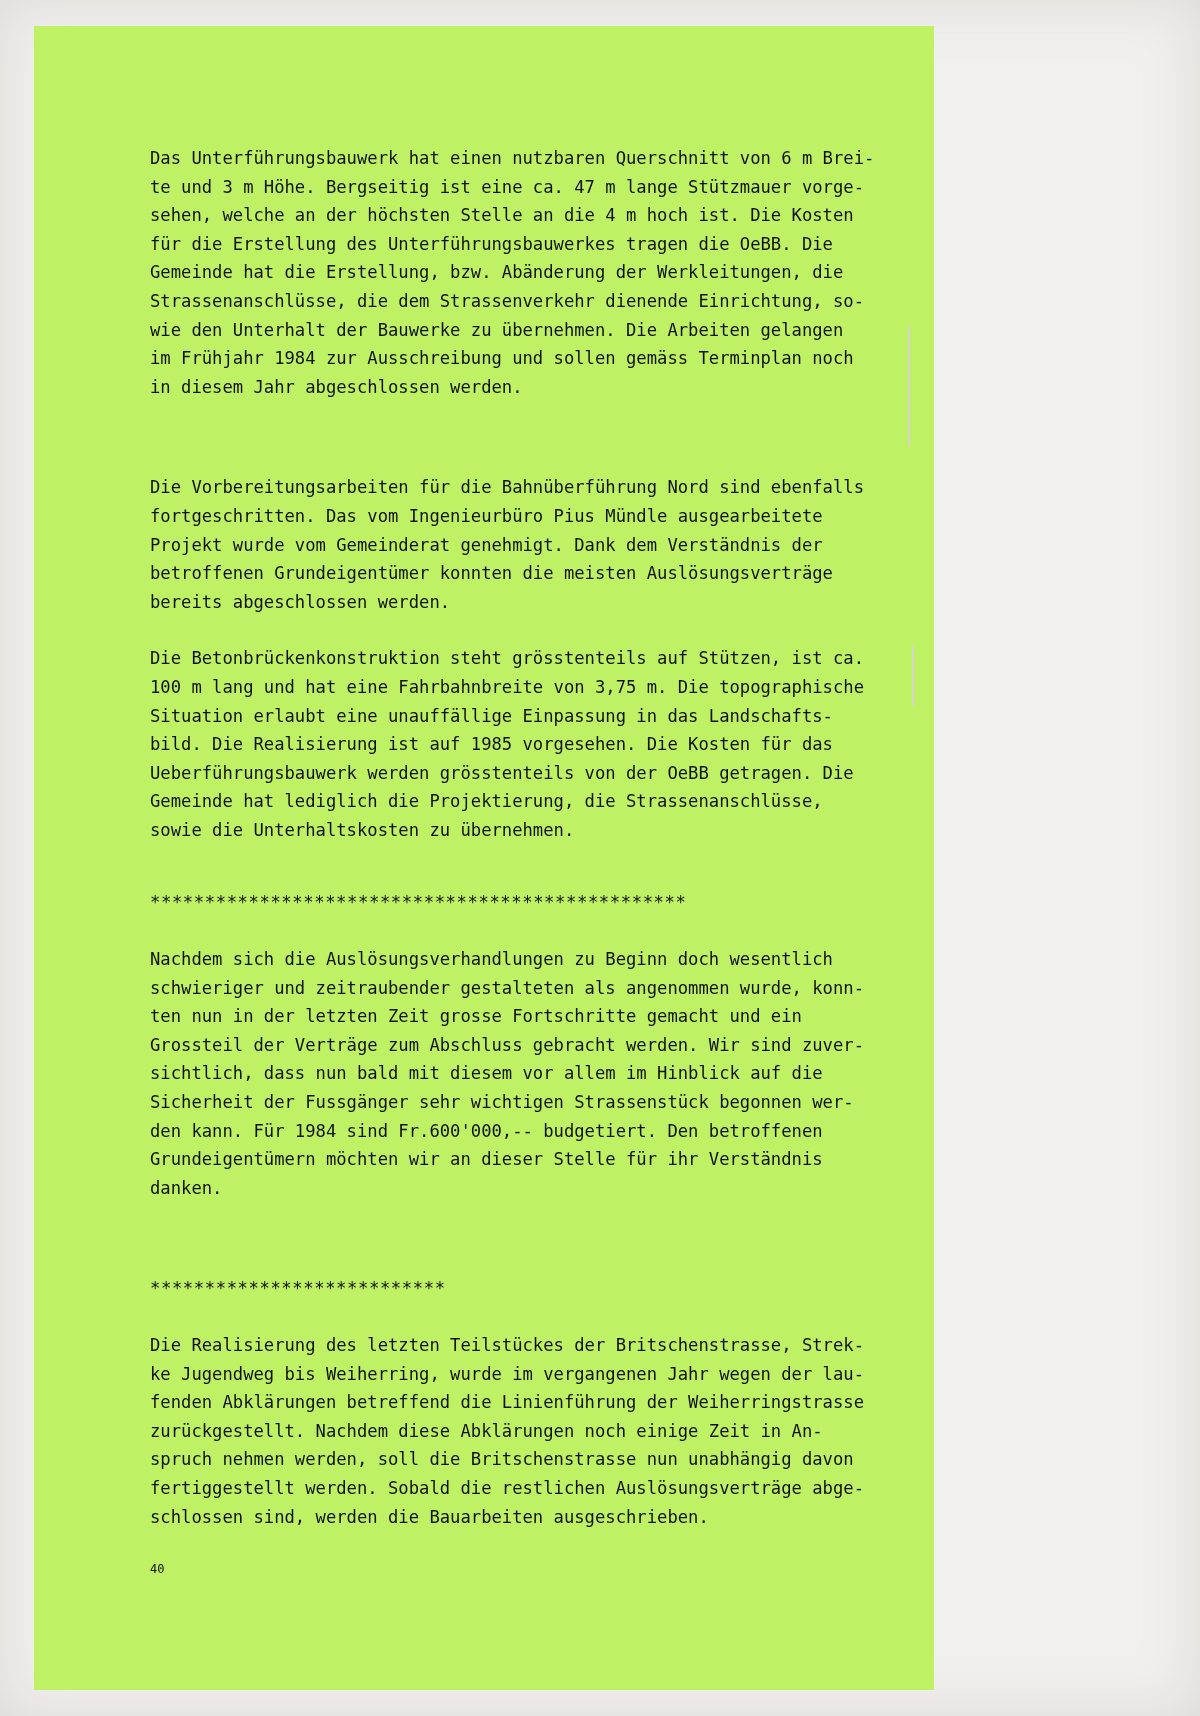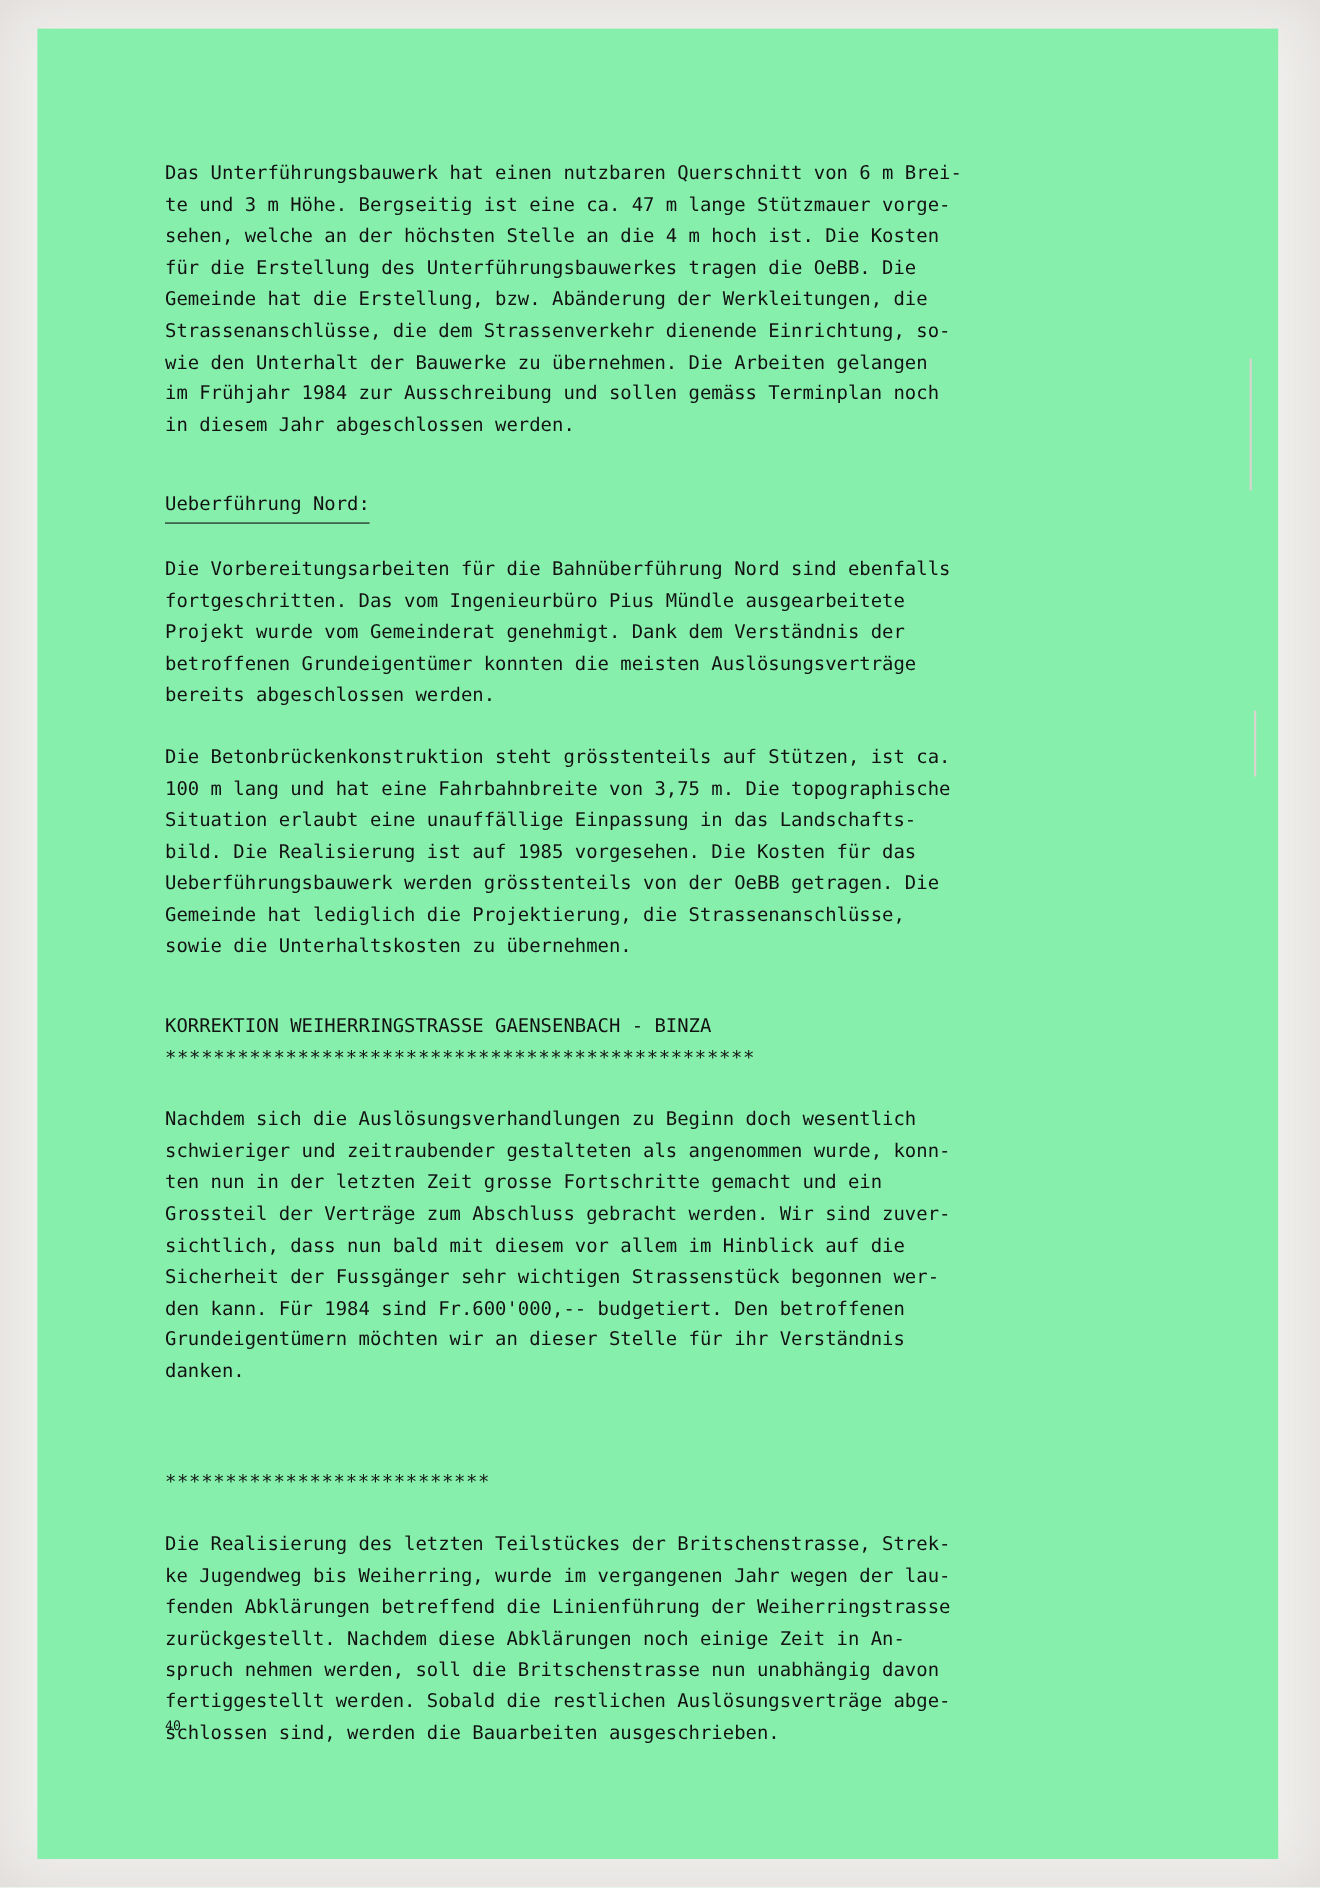--- a/index.html
+++ b/index.html
@@ -19,23 +19,23 @@
     content: "";
     position: absolute;
     top: 0; left: 0; right: 0; bottom: 0;
     box-shadow: inset 0 0 60px rgba(120,115,110,0.18);
     pointer-events: none;
   }
   .sheet {
     position: absolute;
     top: 26px;
     left: 34px;
-    width: 1128px;
+    width: 900px;
     height: 1664px;
-    background: #86efac;
+    background: #bef264;
   }
   .content {
     position: absolute;
     top: 118px;
     left: 116px;
     width: 810px;
   }
   .doc-text {
     font-family: "DejaVu Sans Mono", monospace;
     font-size: 17.2px;
@@ -98,23 +98,20 @@
 sehen, welche an der höchsten Stelle an die 4 m hoch ist. Die Kosten
 für die Erstellung des Unterführungsbauwerkes tragen die OeBB. Die
 Gemeinde hat die Erstellung, bzw. Abänderung der Werkleitungen, die
 Strassenanschlüsse, die dem Strassenverkehr dienende Einrichtung, so-
 wie den Unterhalt der Bauwerke zu übernehmen. Die Arbeiten gelangen
 im Frühjahr 1984 zur Ausschreibung und sollen gemäss Terminplan noch
 in diesem Jahr abgeschlossen werden.</p>
 
       <div class="gap-md"></div>
 
-      <div>
-        <span class="heading-underline">Ueberführung Nord:</span>
-      </div>
 
       <div class="gap-sm"></div>
 
       <p class="para">Die Vorbereitungsarbeiten für die Bahnüberführung Nord sind ebenfalls
 fortgeschritten. Das vom Ingenieurbüro Pius Mündle ausgearbeitete
 Projekt wurde vom Gemeinderat genehmigt. Dank dem Verständnis der
 betroffenen Grundeigentümer konnten die meisten Auslösungsverträge
 bereits abgeschlossen werden.</p>
 
       <div class="gap-sm"></div>
@@ -122,21 +119,20 @@
       <p class="para">Die Betonbrückenkonstruktion steht grösstenteils auf Stützen, ist ca.
 100 m lang und hat eine Fahrbahnbreite von 3,75 m. Die topographische
 Situation erlaubt eine unauffällige Einpassung in das Landschafts-
 bild. Die Realisierung ist auf 1985 vorgesehen. Die Kosten für das
 Ueberführungsbauwerk werden grösstenteils von der OeBB getragen. Die
 Gemeinde hat lediglich die Projektierung, die Strassenanschlüsse,
 sowie die Unterhaltskosten zu übernehmen.</p>
 
       <div class="gap-md"></div>
 
-      <p class="section-head">KORREKTION WEIHERRINGSTRASSE GAENSENBACH - BINZA</p>
       <p class="stars">*************************************************</p>
 
       <div class="gap-sm"></div>
 
       <p class="para">Nachdem sich die Auslösungsverhandlungen zu Beginn doch wesentlich
 schwieriger und zeitraubender gestalteten als angenommen wurde, konn-
 ten nun in der letzten Zeit grosse Fortschritte gemacht und ein
 Grossteil der Verträge zum Abschluss gebracht werden. Wir sind zuver-
 sichtlich, dass nun bald mit diesem vor allem im Hinblick auf die
 Sicherheit der Fussgänger sehr wichtigen Strassenstück begonnen wer-

